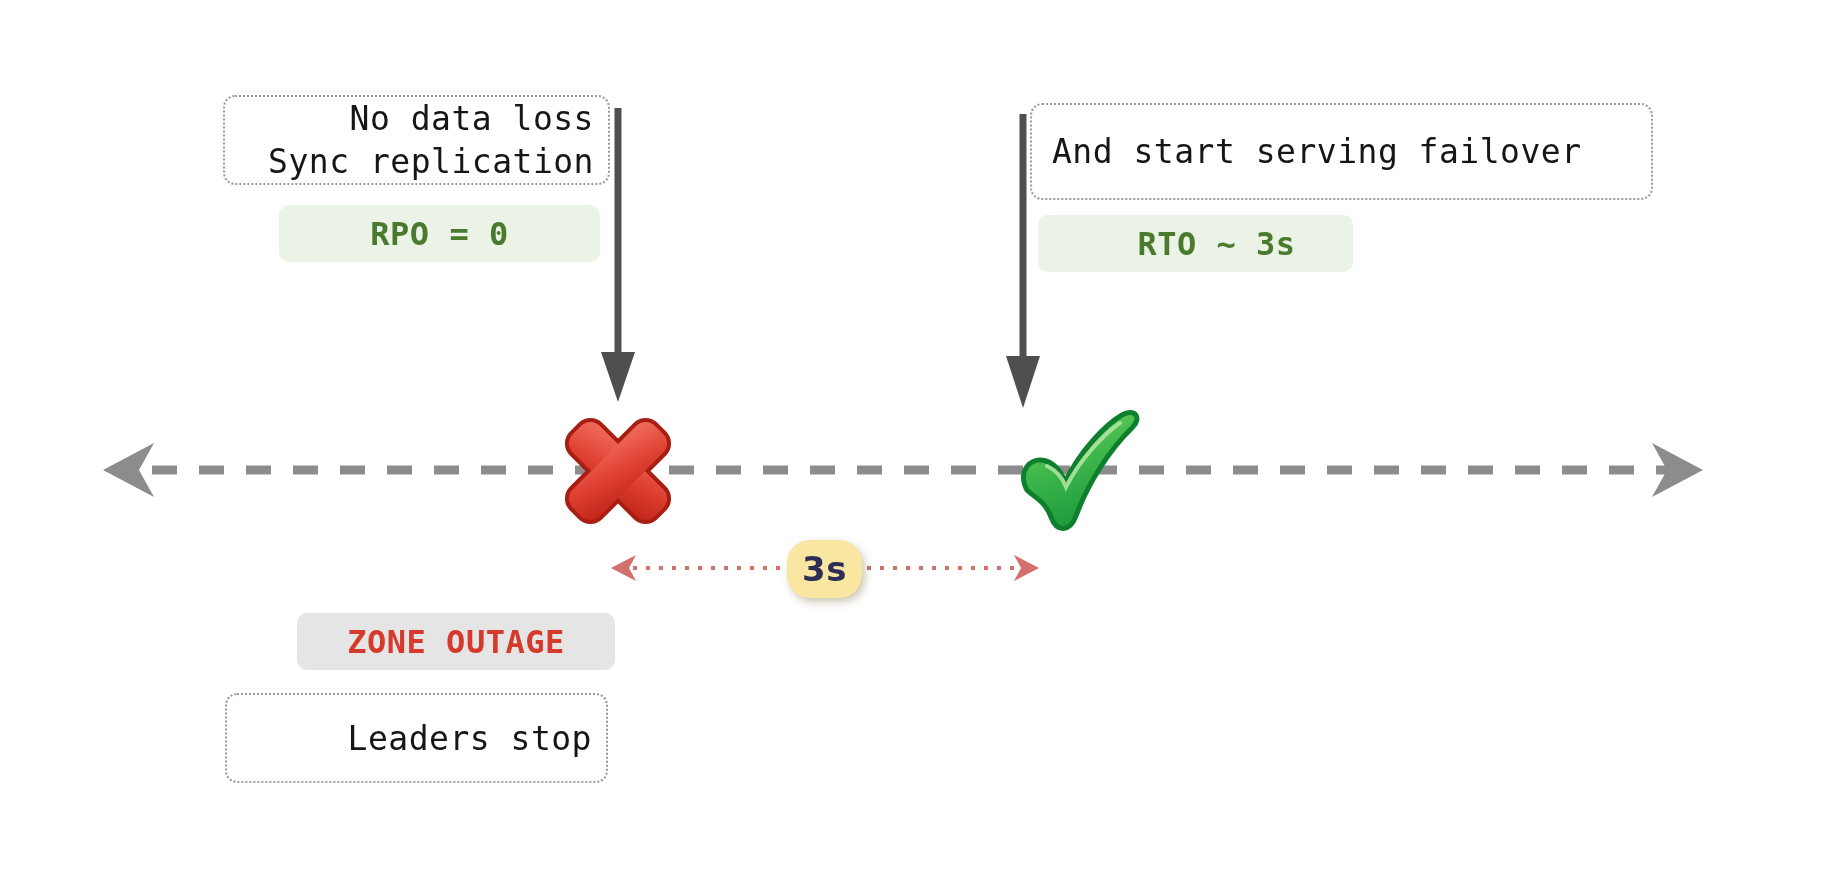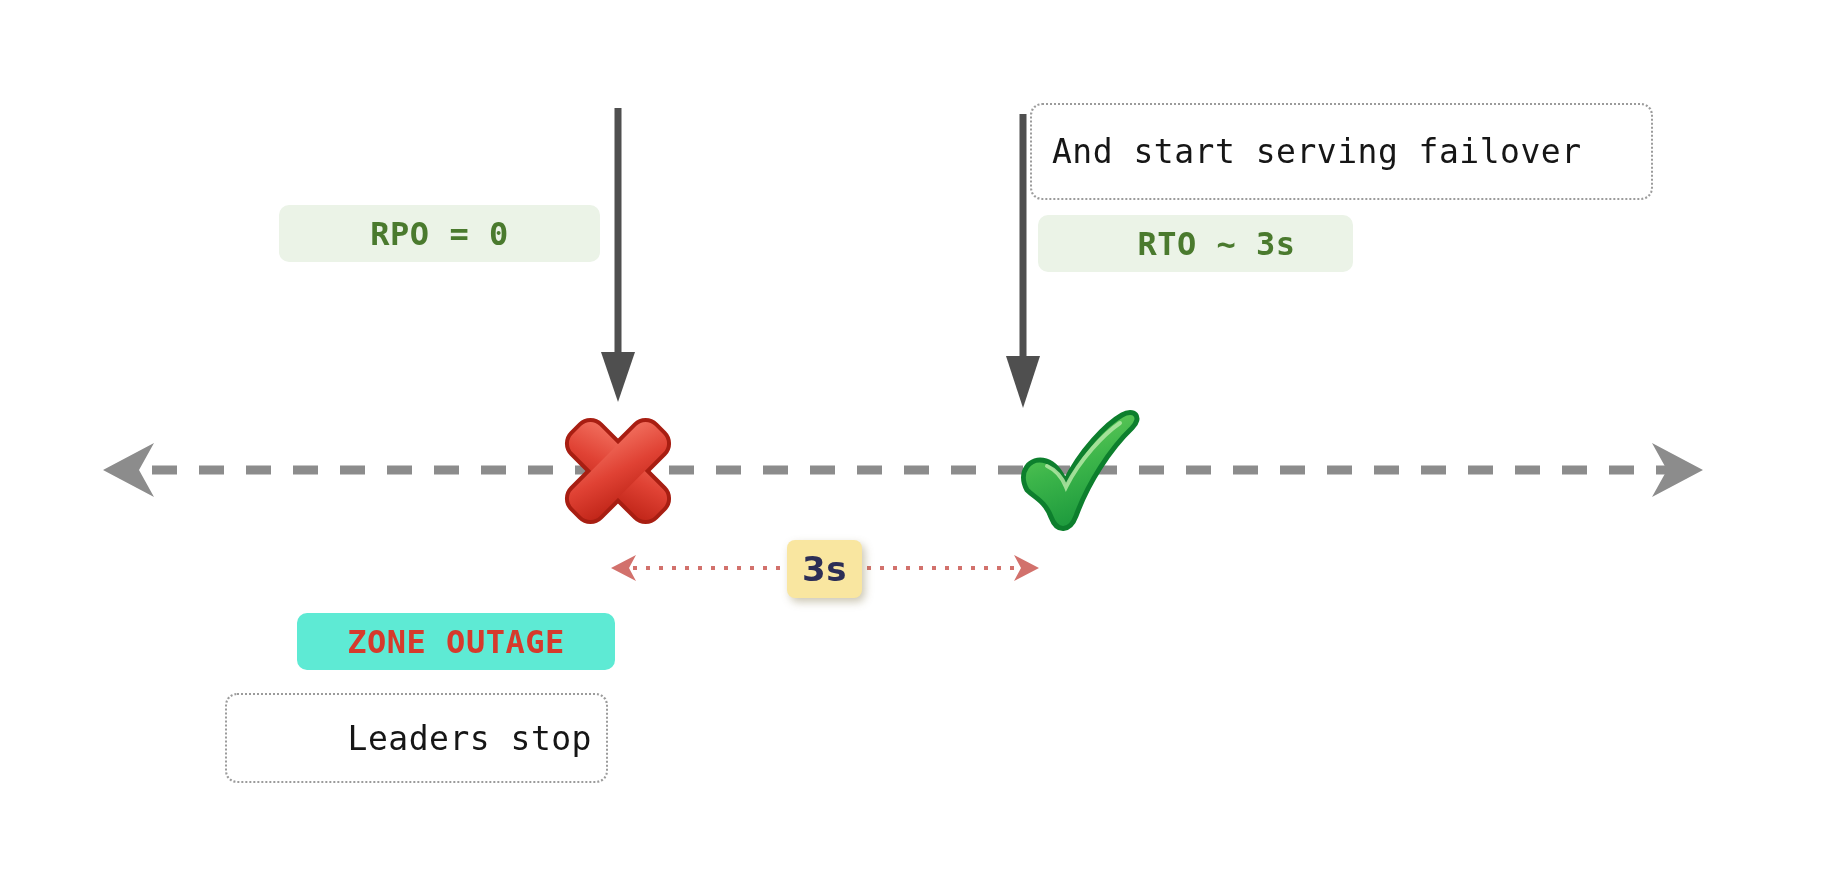--- a/index.html
+++ b/index.html
@@ -7,21 +7,21 @@
          font-family:"DejaVu Sans Mono","Liberation Mono",monospace;}
   .note{position:absolute;border:2px dotted #9b9b9b;border-radius:12px;box-sizing:border-box;
         display:flex;flex-direction:column;justify-content:center;background:#ffffff;
         font-size:33px;line-height:43px;color:#161616;letter-spacing:0.5px;white-space:nowrap;}
   .note.align-right{align-items:flex-end;padding-right:14px;}
   .note.align-left{align-items:flex-start;padding-left:20px;}
   .badge{position:absolute;border-radius:10px;box-sizing:border-box;display:flex;
          align-items:center;justify-content:center;font-weight:bold;font-size:32px;
          letter-spacing:0.5px;white-space:nowrap;}
   .badge-green{background:#ebf3e7;color:#4a7a2e;}
-  .badge-pink{background:#5eead4;color:#d63a2c;}
+  .badge-pink{background:#e5e5e5;color:#d63a2c;}
   .badge-yellow{background:#f9e6a0;color:#2c2e56;z-index:30;
                 font-family:"DejaVu Sans","Liberation Sans",sans-serif;font-size:34px;
                 box-shadow:3px 4px 9px rgba(110,95,40,0.35);}
   .abs{position:absolute;}
   svg{display:block;}
 </style>
 </head>
 <body>
 
 <div id="stage">
@@ -35,20 +35,24 @@
   <svg class="abs" style="left:598;top:106;" width="40" height="300">
     <line x1="20" y1="2" x2="20" y2="252" stroke="#4f4f4f" stroke-width="7"></line>
     <polygon points="3,246 37,246 20,296" fill="#4f4f4f"></polygon>
   </svg>
 
   <svg class="abs" style="left:1003;top:112;" width="40" height="300">
     <line x1="20" y1="2" x2="20" y2="250" stroke="#4f4f4f" stroke-width="7"></line>
     <polygon points="3,244 37,244 20,296" fill="#4f4f4f"></polygon>
   </svg>
 
+  <div class="note align-right" style="left:223px;top:95px;width:387px;height:90px;">
+    <span>No data loss</span>
+    <span>Sync replication</span>
+  </div>
 
   <div class="badge badge-green" style="left:279px;top:205px;width:321px;height:57px;">RPO = 0</div>
 
   <div class="note align-left" style="left:1030px;top:103px;width:623px;height:97px;">
     <span>And start serving failover</span>
   </div>
 
   <div class="badge badge-green" style="left:1038px;top:215px;width:315px;height:57px;padding-left:42px;">RTO ~ 3s</div>
 
   <svg class="abs" style="left:553;top:406;z-index:10;" width="130" height="130" viewBox="0 0 130 130">
@@ -80,21 +84,21 @@
              C35,97 25,94 17,86 Z" fill="url(#cg)" stroke="#0d7f2d" stroke-width="5" stroke-linejoin="round"></path>
     <path d="M37,62 C46,66 52,73 56,83 C70,55 94,30 110,19" fill="none" stroke="#b4e8a6" stroke-width="4" stroke-linecap="round" opacity="0.85"></path>
   </svg>
 
   <svg class="abs" style="left:605;top:550;z-index:20;" width="440" height="36" viewBox="0 0 440 36">
     <line x1="28" y1="18" x2="412" y2="18" stroke="#d2716c" stroke-width="4" stroke-dasharray="4 9"></line>
     <path d="M6,18 L31,5 L24,18 L31,31 Z" fill="#d2716c"></path>
     <path d="M434,18 L409,5 L416,18 L409,31 Z" fill="#d2716c"></path>
   </svg>
 
-  <div class="badge badge-yellow" style="left:787px;top:540px;width:75px;height:58px;border-radius:8px;">3s</div>
+  <div class="badge badge-yellow" style="left:787px;top:540px;width:75px;height:58px;border-radius:23px;">3s</div>
 
   <div class="badge badge-pink" style="left:297px;top:613px;width:318px;height:57px;">ZONE OUTAGE</div>
 
   <div class="note align-right" style="left:225px;top:693px;width:383px;height:90px;">
     <span>Leaders stop</span>
   </div>
 
 </div>
 
 </body></html>

